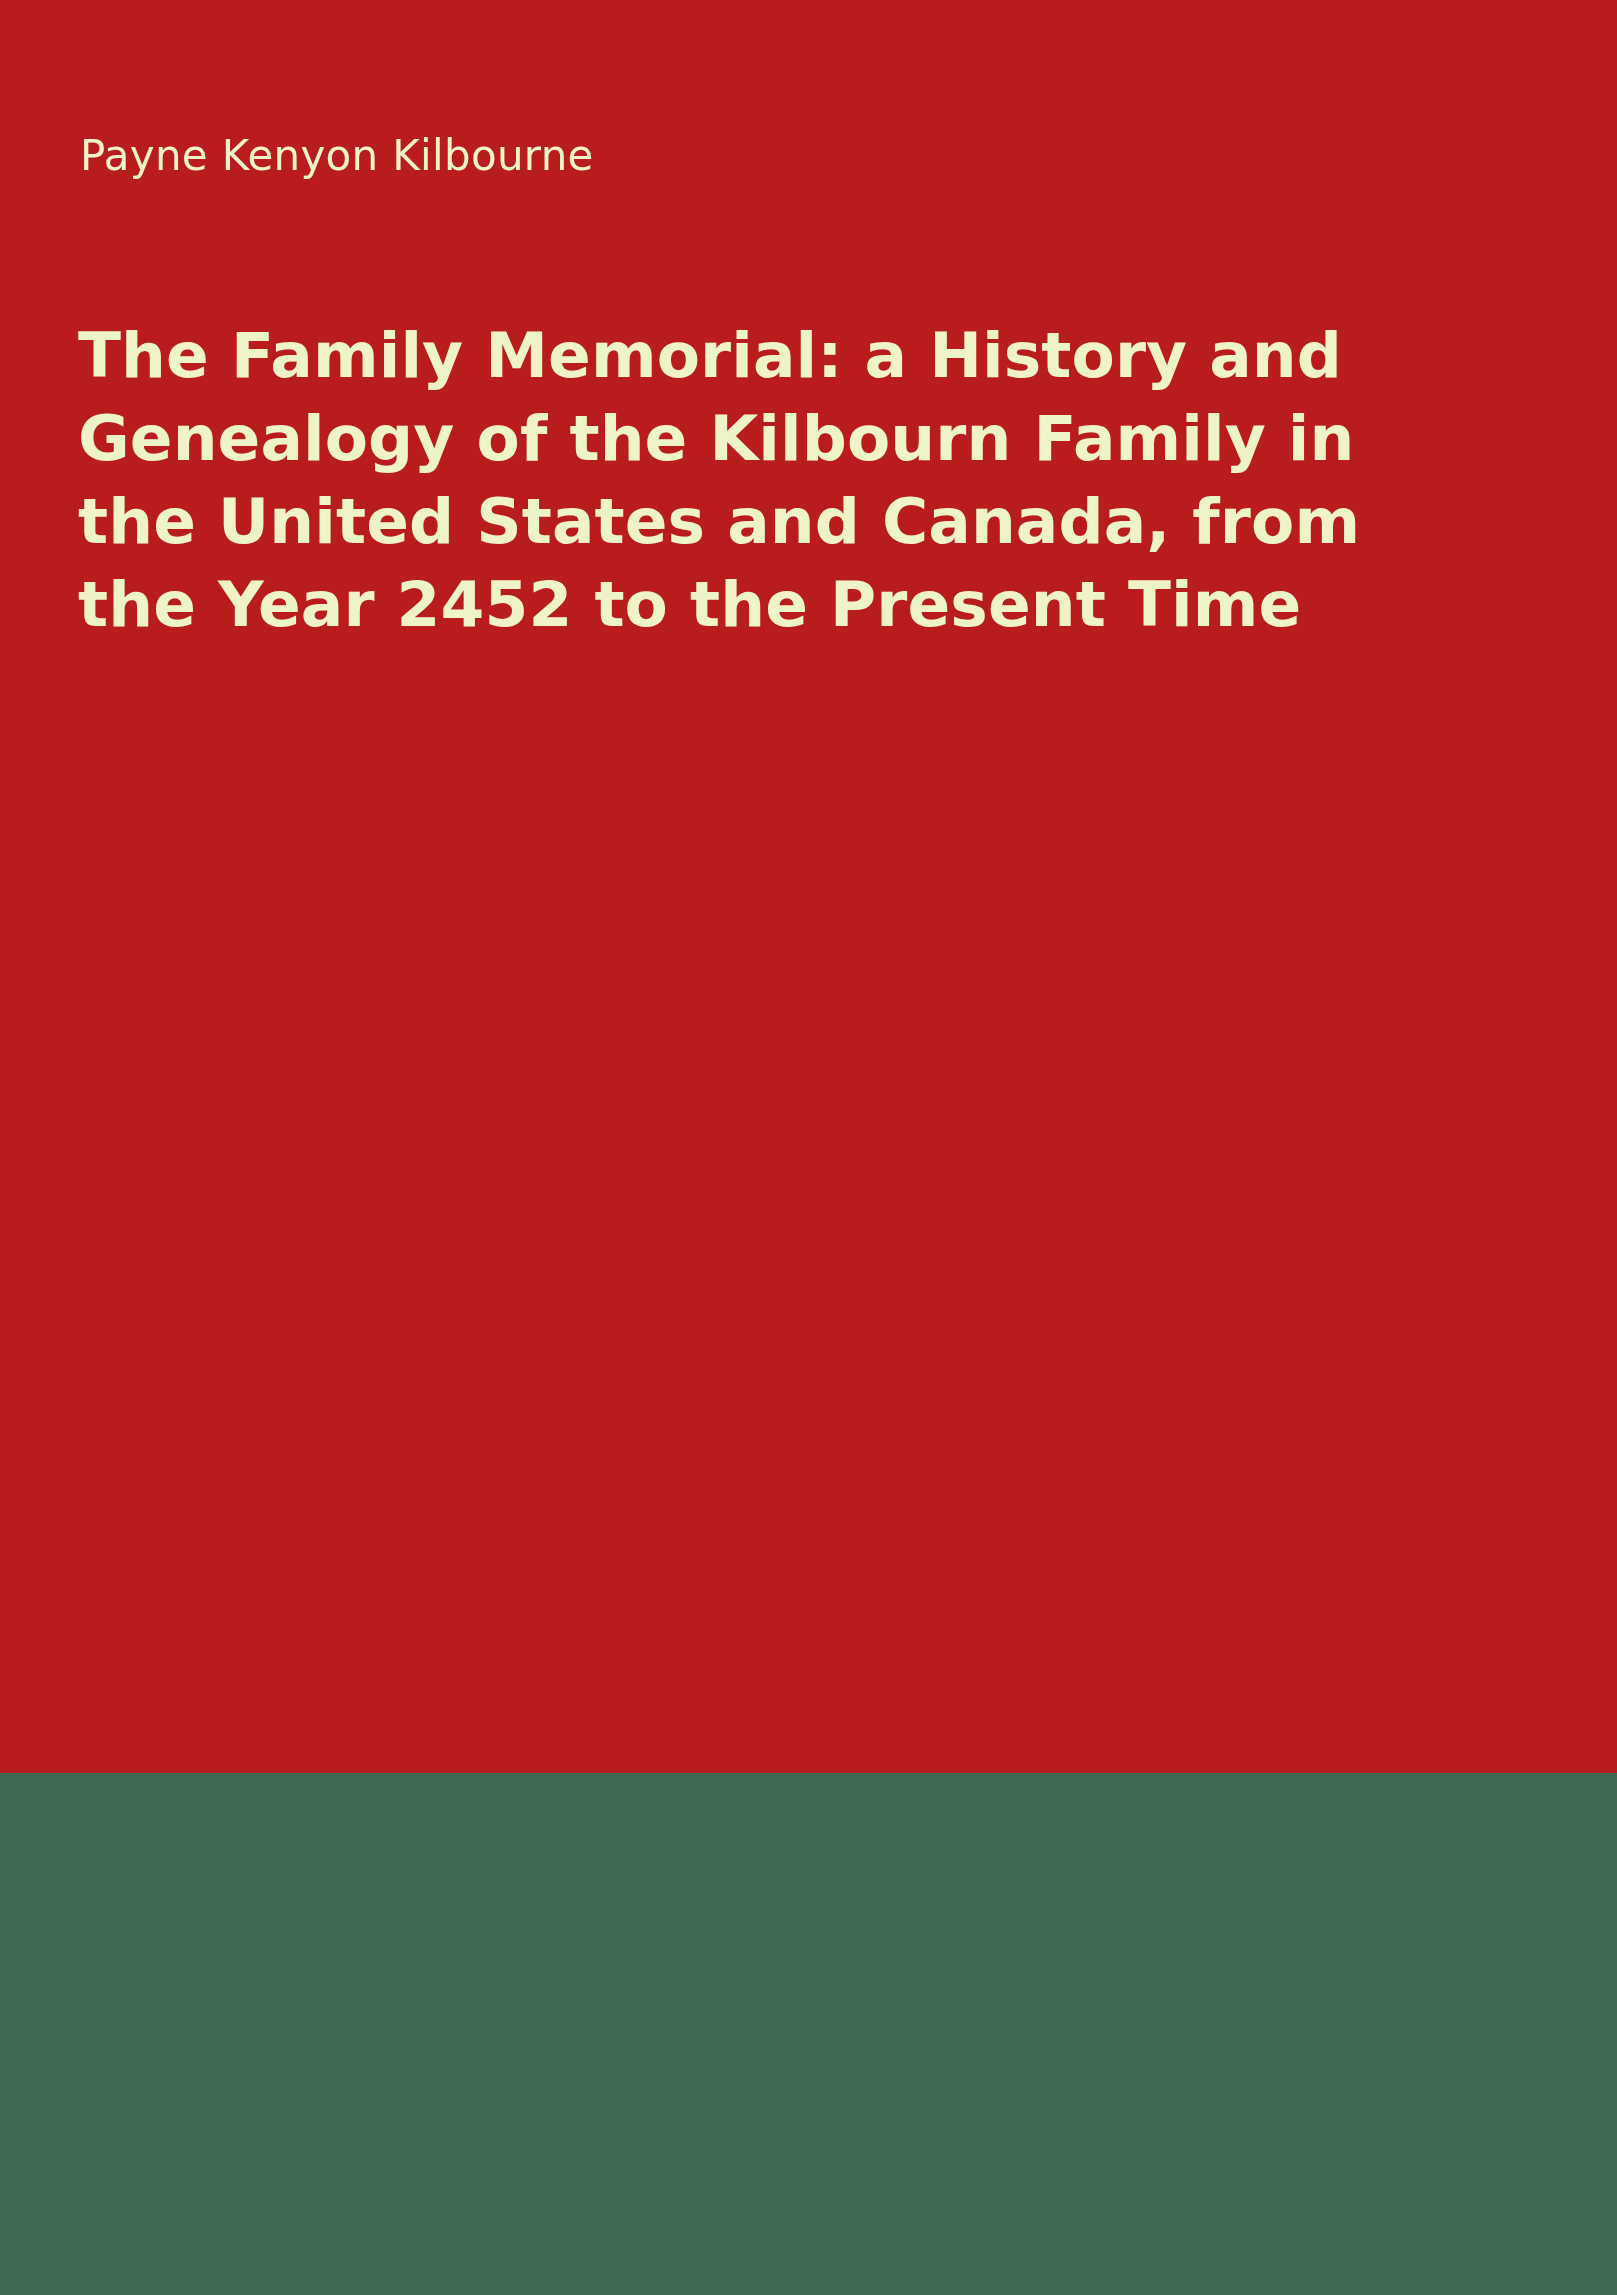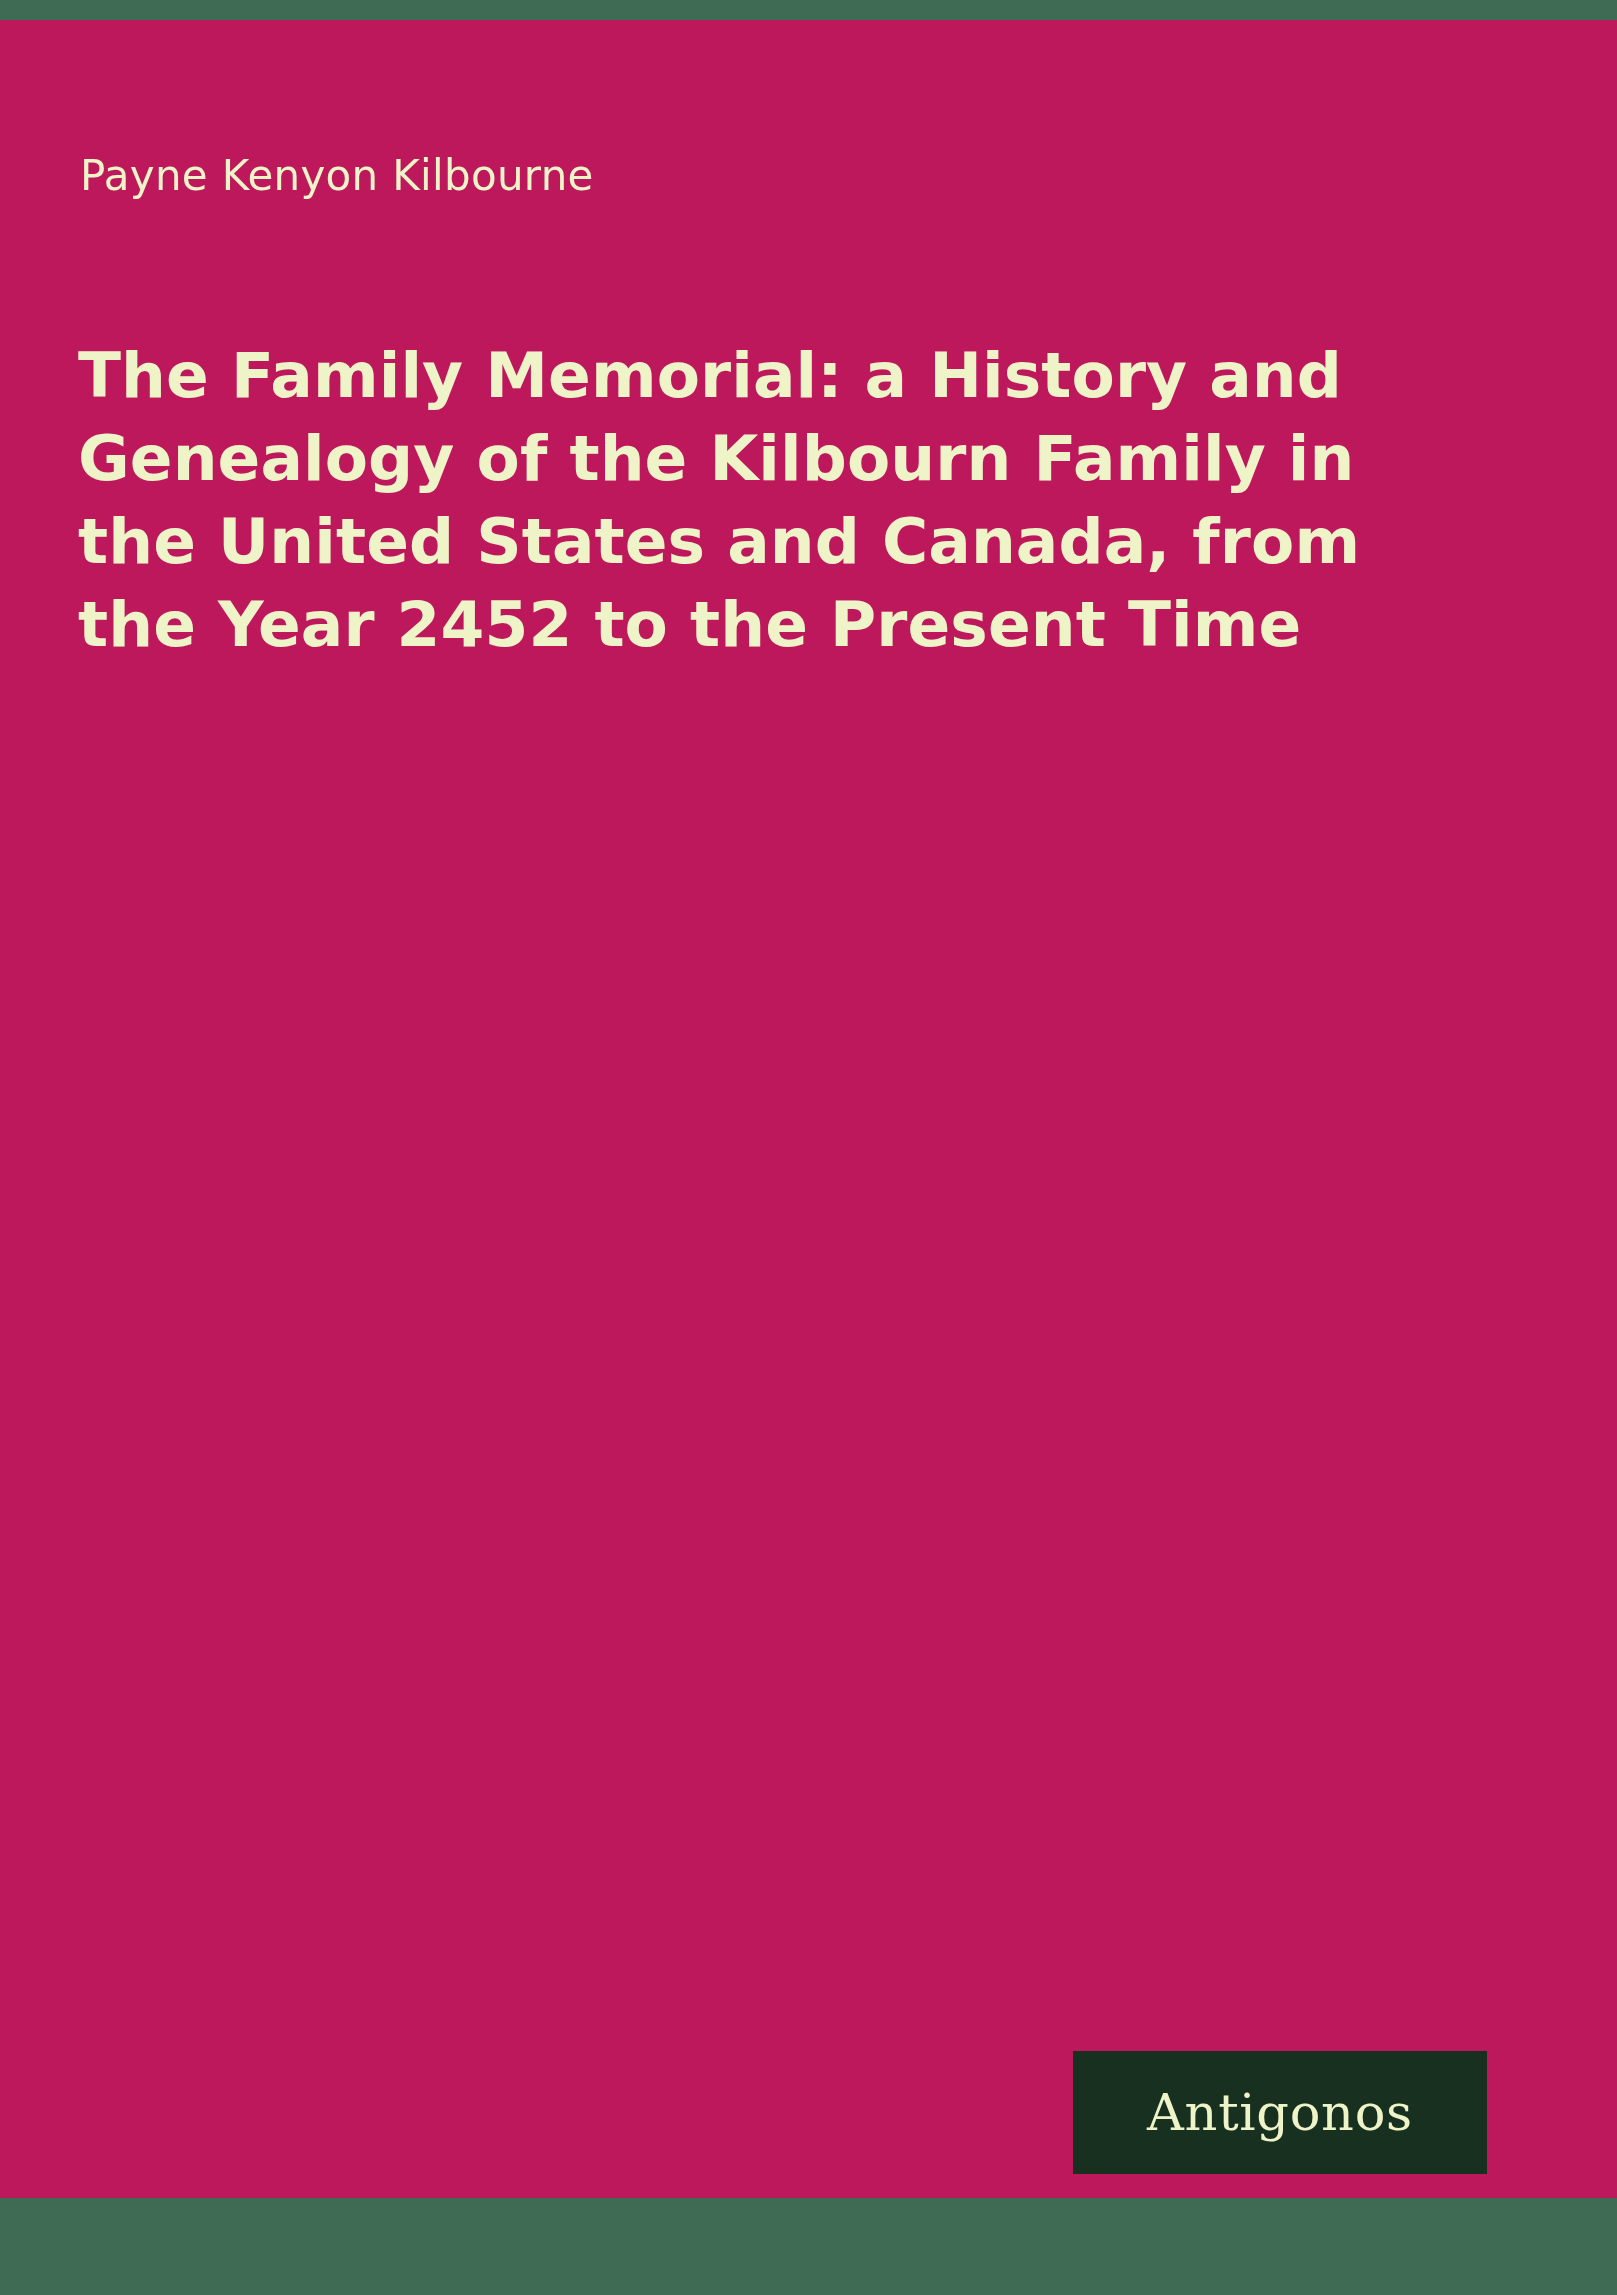--- a/index.html
+++ b/index.html
@@ -9,24 +9,23 @@
   body {
     width: 1618px;
     height: 2295px;
     background: #3f6a53;
     font-family: "DejaVu Sans", sans-serif;
     overflow: hidden;
   }
   .cover {
     position: relative;
     width: 1618px;
-    height: 2178px;
-    background: #be185d;
+    height: 1773px;
+    background: #b91c1c;
     box-sizing: border-box;
-    margin-top: 20px;
   }
   .author {
     position: absolute;
     left: 80px;
     top: 131px;
     width: 1281px;
     color: #eef3c8;
     font-size: 42px;
     font-weight: 400;
     letter-spacing: 0.3px;
@@ -64,18 +63,15 @@
 </style>
 </head>
 <body>
 
 <div class="cover">
 
   <div class="author">Payne Kenyon Kilbourne</div>
 
   <div class="title">The Family Memorial: a History and Genealogy of the Kilbourn Family in the United States and Canada, from the Year 2452 to the Present Time</div>
 
-  <div class="publisher-box">
-    <span class="publisher-name">Antigonos</span>
-  </div>
 
 </div>
 
 
 </body></html>

